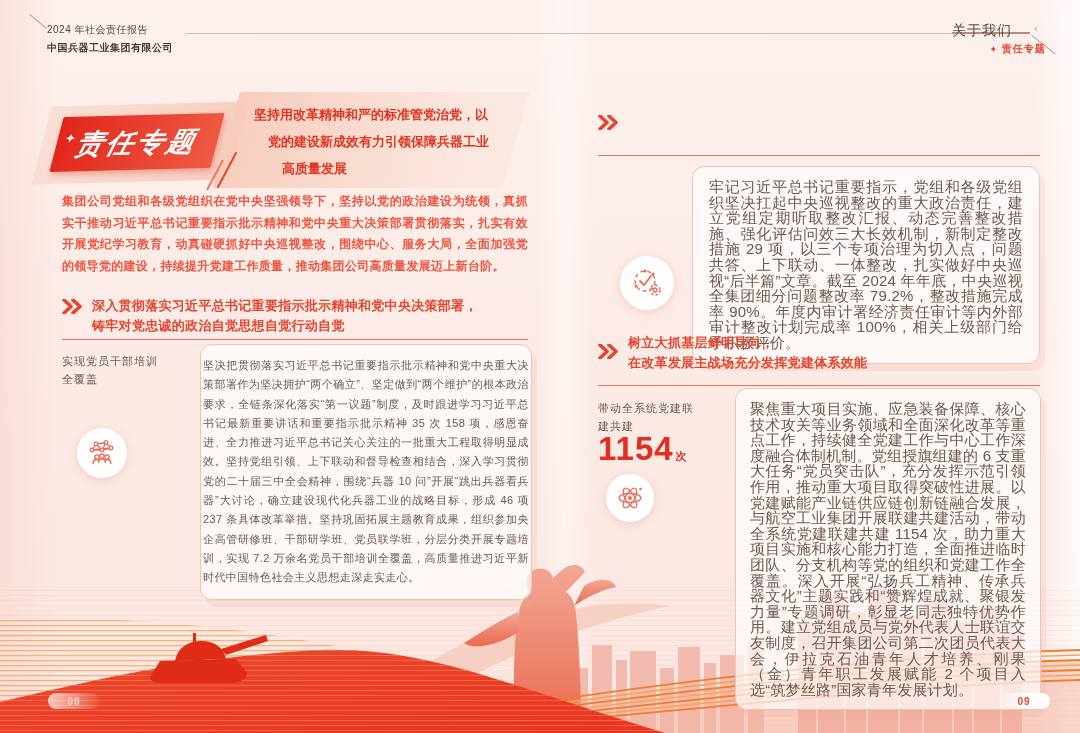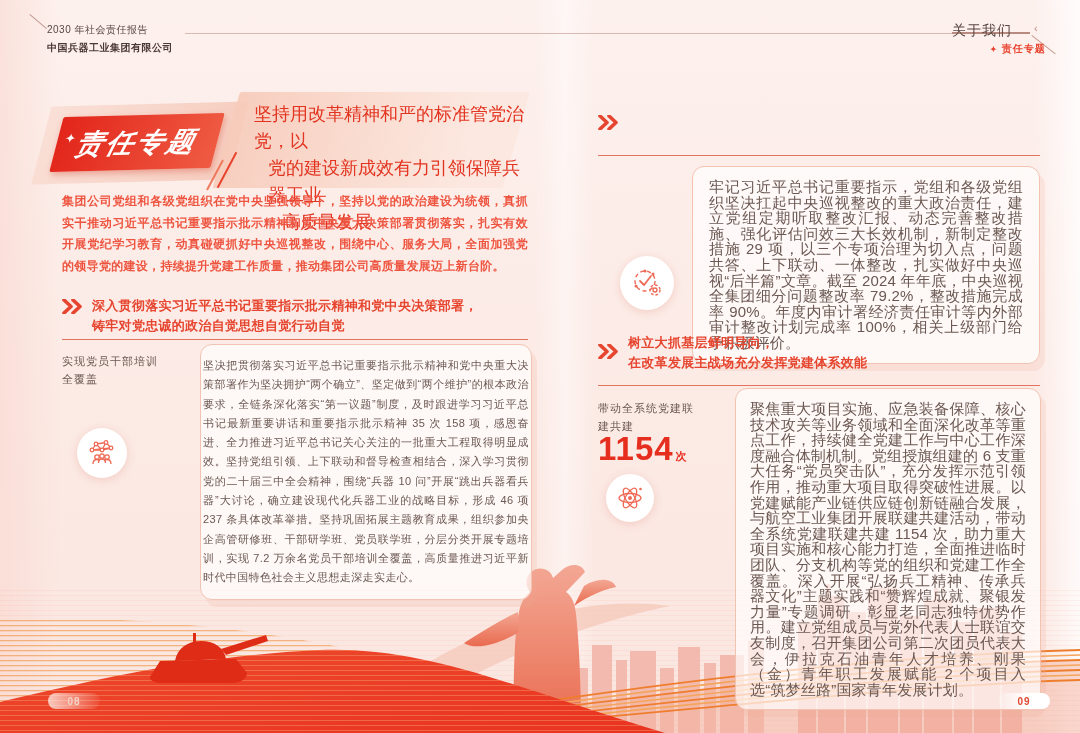--- a/index.html
+++ b/index.html
@@ -30,21 +30,21 @@
     background:linear-gradient(100deg,#f9ddd3 0%,#f5c7b7 100%);opacity:.85;border-radius:2px;}
   .banner-red{left:57px;top:115px;width:160px;height:55px;transform:skewX(-16deg) rotate(-1.5deg);
     background:linear-gradient(100deg,#e2251a 0%,#ef5b43 100%);border-radius:2px;
     display:flex;align-items:center;justify-content:center;box-shadow:2px 3px 6px rgba(210,60,40,.35);}
   .banner-red .star{position:absolute;left:7px;top:14px;color:#fff;font-size:13px;}
   .banner-red .ttl{color:#fff;font-size:27px;font-weight:900;font-style:italic;letter-spacing:3px;}
   .subtitle-panel{left:240px;top:92px;width:290px;height:96px;transform:skewX(-16deg);transform-origin:left top;
     background:linear-gradient(90deg,rgba(247,203,186,.92) 0%,rgba(251,227,215,.55) 85%);border-radius:2px;}
   .panel-accent1{left:226px;top:150px;width:2px;height:40px;background:#e8432f;transform:rotate(28deg);}
   .panel-accent2{left:214px;top:158px;width:2px;height:34px;background:#ef7a5f;transform:rotate(28deg);}
-  .subtitle-text{left:254px;top:101px;width:276px;font-size:18px;font-weight:normal;color:#e23420;line-height:27px;}
+  .subtitle-text{left:254px;top:101px;width:276px;font-size:13px;font-weight:bold;color:#e23420;line-height:27px;}
   .subtitle-text .l2{padding-left:14px;}
   .subtitle-text .l3{padding-left:28px;}
   
   .intro{left:62px;top:191px;width:466px;font-size:12px;font-weight:600;color:#ee5540;line-height:21.5px;text-align:justify;letter-spacing:.3px;}
   
   .sec-head{font-size:13px;font-weight:bold;color:#e6452f;line-height:20px;letter-spacing:.3px;}
   .chev{width:20px;height:15px;}
   .divider{height:1px;background:#e2745d;}
   
   .stat-label{font-size:11px;color:#6a5751;letter-spacing:1px;line-height:18px;}
@@ -154,21 +154,21 @@
       <path d="M150,677 L160,661 L236,659 L247,673 C247,679 240,683 232,683 L163,683 C155,683 150,681 150,677 Z"></path>
       <path d="M175,661 C177,648 188,641 201,641 C215,641 224,648 226,659 Z"></path>
       <path d="M221,649 L266,635 L268,641 L226,655 Z"></path>
       <rect x="193" y="633" width="3" height="10"></rect>
     </g>
   </svg>
 
   <div class="abs gutter"></div>
 
   <div class="abs hdr-slash"></div>
-  <div class="abs hdr-title z2">2030 年社会责任报告</div>
+  <div class="abs hdr-title z2">2024 年社会责任报告</div>
   <div class="abs hdr-line"></div>
   <div class="abs hdr-line-dark"></div>
   <div class="abs hdr-company z2">中国兵器工业集团有限公司</div>
   <div class="abs hdr-about z2">关于我们</div>
   <div class="abs hdr-chev z2">‹</div>
   <div class="abs hdr-diag"></div>
   <div class="abs hdr-current z2"><span class="bullet">✦</span><span>责任专题</span></div>
 
   <div class="abs banner-echo"></div>
   <div class="abs subtitle-panel"></div>

